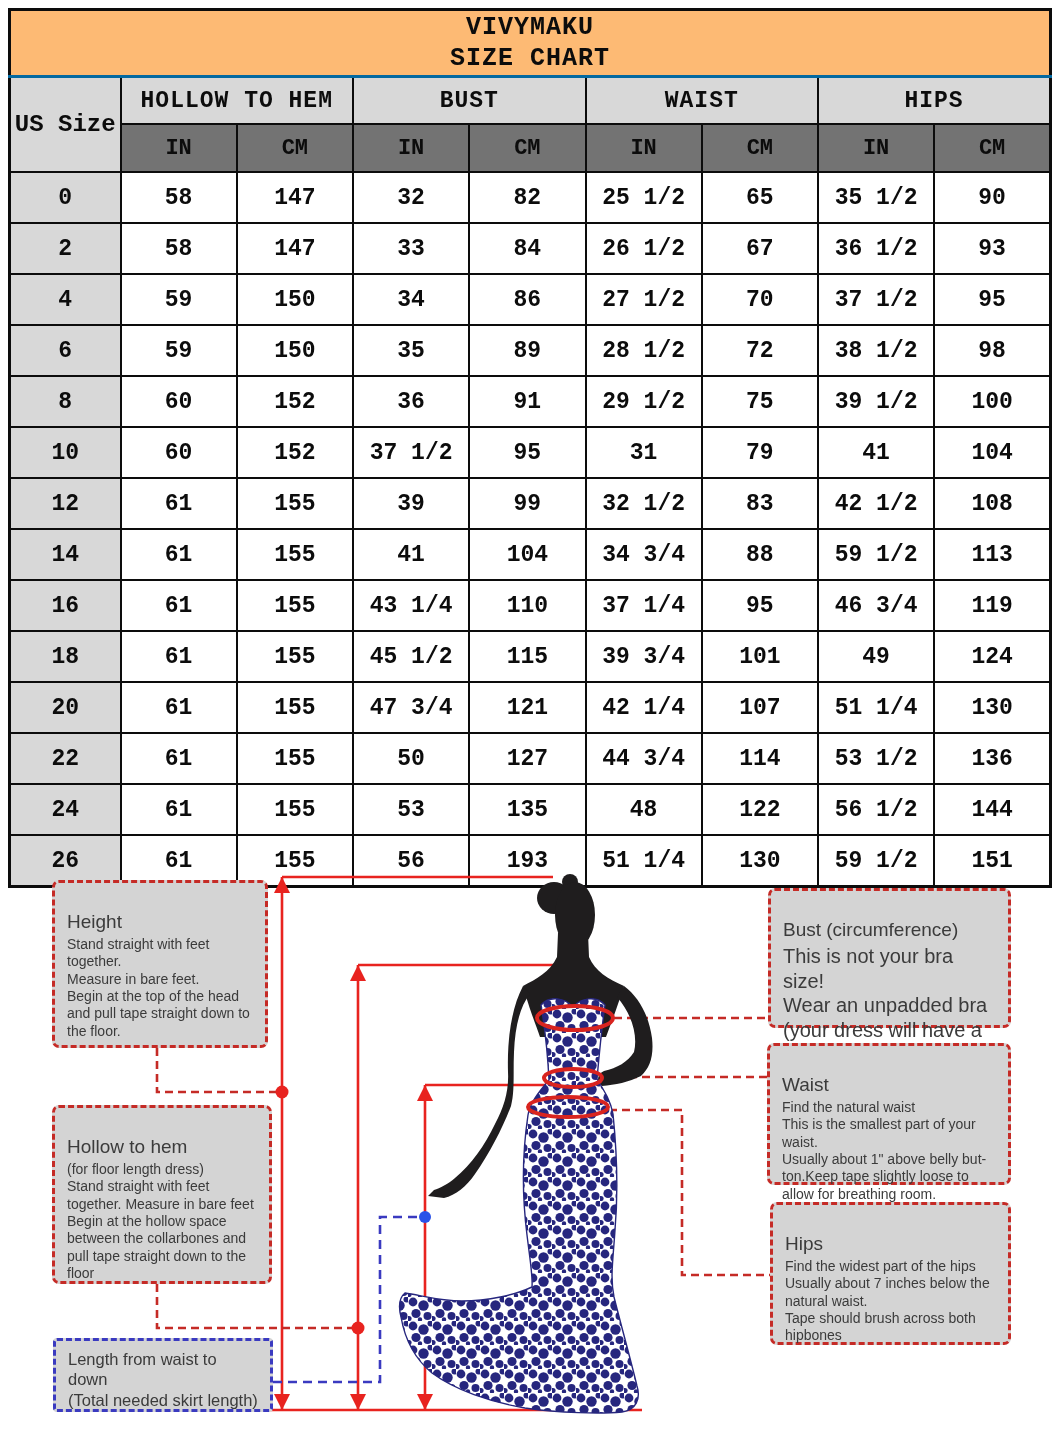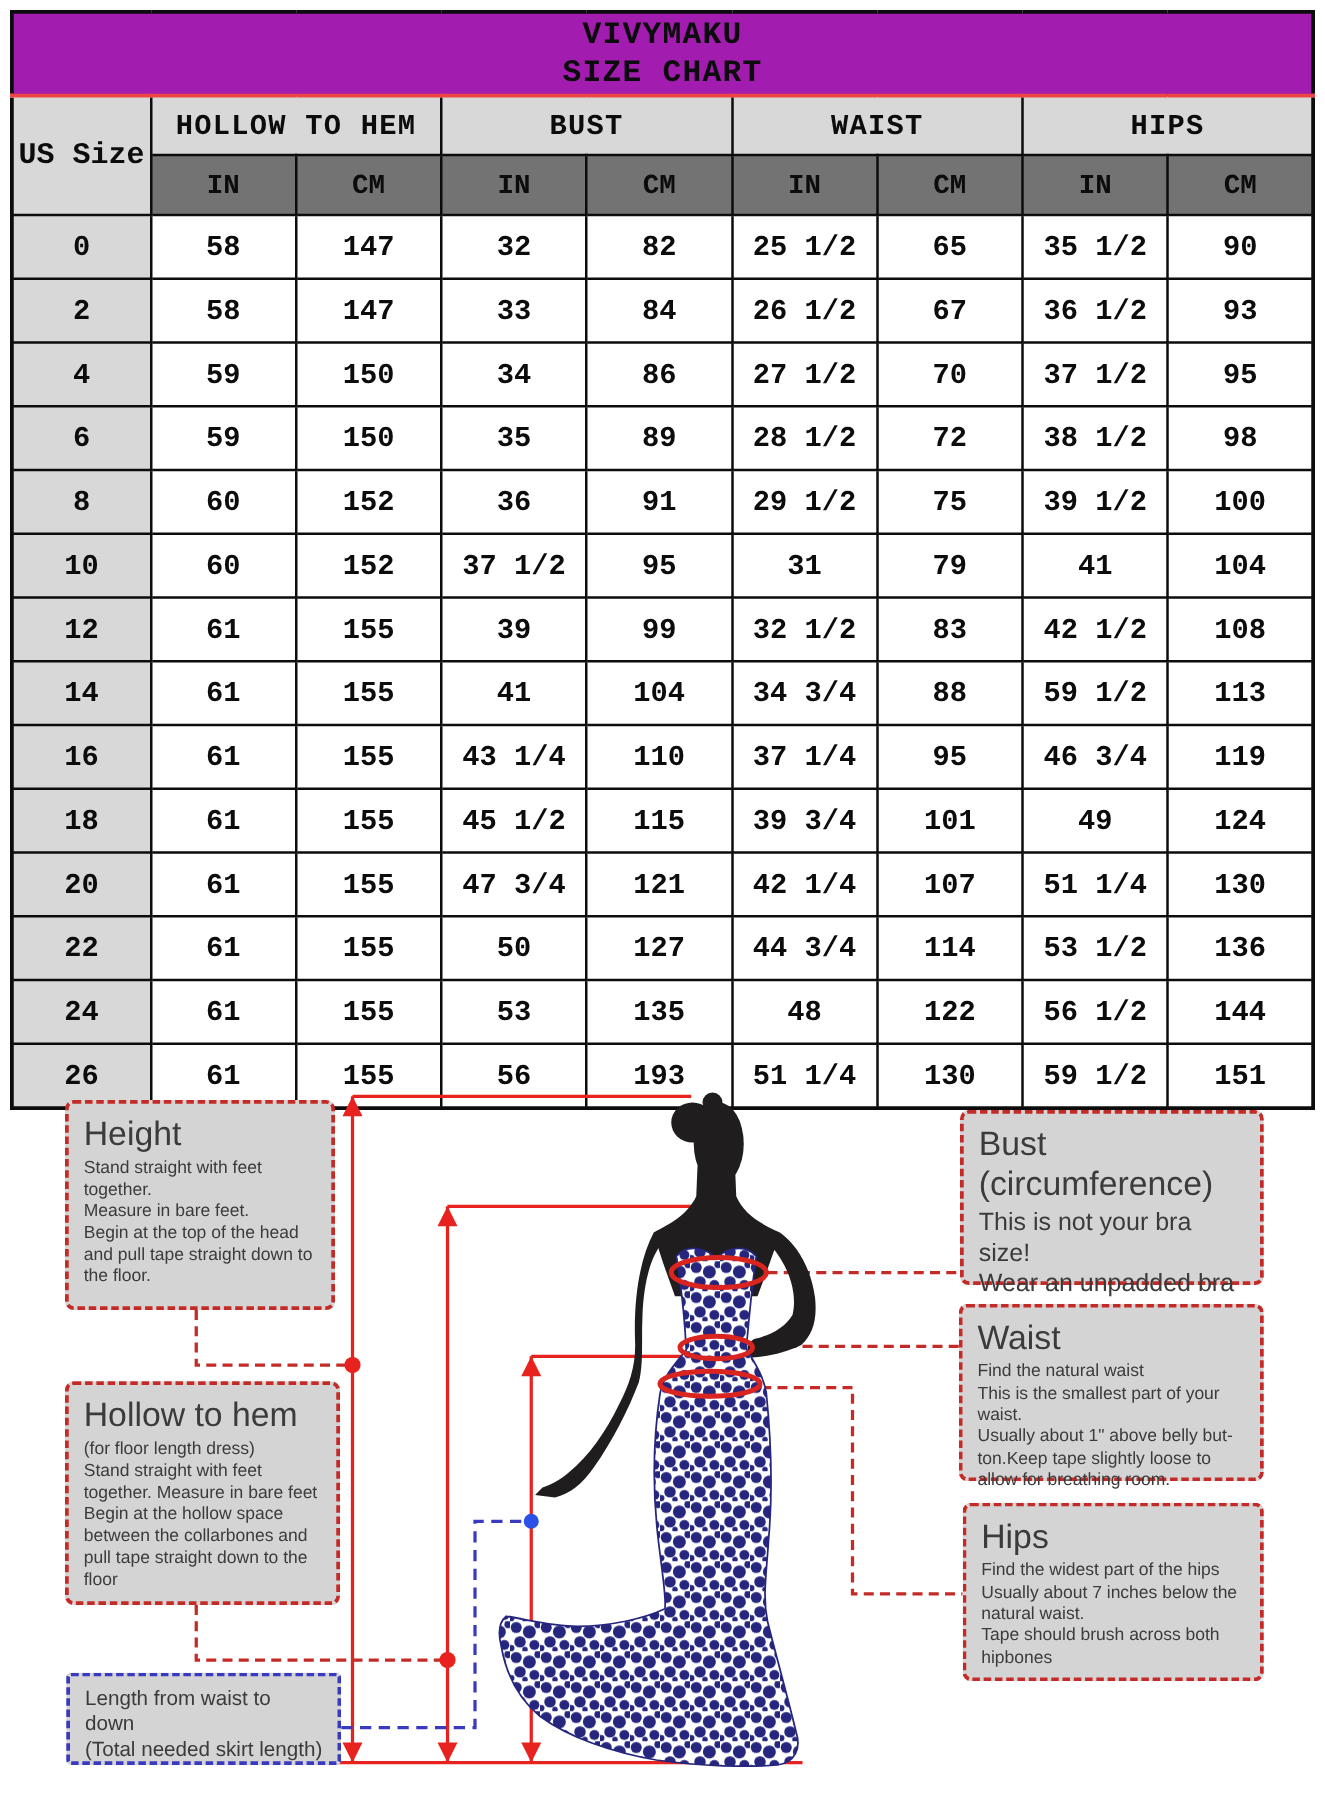--- a/index.html
+++ b/index.html
@@ -6,34 +6,34 @@
   #page{position:relative;width:1060px;height:1439px;font-family:"Liberation Sans",sans-serif;}
 
   
   table.sizechart{
     position:absolute;left:8px;top:8px;width:1044px;
     border-collapse:collapse;table-layout:fixed;
     font-family:"Liberation Mono",monospace;font-weight:bold;color:#0c0c0c;
   }
   table.sizechart td,table.sizechart th{border:2px solid #0c0c0c;text-align:center;padding:0;}
   table.sizechart{border:3px solid #0c0c0c;}
-  tr.brand-row td{background:#a21caf;height:64px;border-bottom:3px solid #ef4444;font-family:Liberation Mono, monospace;}
+  tr.brand-row td{background:#fdba74;height:64px;border-bottom:3px solid #0369a1;font-family:Liberation Mono, monospace;}
   .brand-line{font-size:25px;line-height:1.25;letter-spacing:1px;}
   th.corner{background:#D8D8D8;font-size:24px;width:111px;margin-left:29px;}
   th.grp{background:#D8D8D8;font-size:23px;height:45px;letter-spacing:1px;}
   th.unit{background:#737373;font-size:22px;height:46px;font-weight:bold;}
   tbody.data th{background:#D8D8D8;font-size:23px;height:49px;}
   tbody.data td{background:#ffffff;font-size:23px;height:49px;white-space:nowrap;}
 
   
   .gbox{
     position:absolute;background:#D4D4D4;border:3px dashed #C52B26;border-radius:7px;
     padding:8px 12px;box-sizing:border-box;color:#3b3b3b;z-index:3;
   }
-  .gbox .gtitle{font-size:27px;line-height:1.2;margin-bottom:2px;}
+  .gbox .gtitle{font-size:19px;line-height:1.2;margin-bottom:2px;margin-top:20px;}
   .gbox .gbody{font-size:14px;line-height:1.24;white-space:pre-line;}
   .gbox.blue{border-color:#3A3AC0;border-radius:4px;}
   #box-height{left:52px;top:880px;width:216px;height:168px;}
   #box-hollow{left:52px;top:1105px;width:220px;height:179px;}
   #box-length{left:53px;top:1338px;width:220px;height:74px;}
   #box-length .gbody{font-size:16.5px;}
   #box-bust{left:768px;top:888px;width:243px;height:140px;}
   #box-waist{left:767px;top:1043px;width:244px;height:142px;}
   #box-hips{left:770px;top:1202px;width:241px;height:143px;}
 

